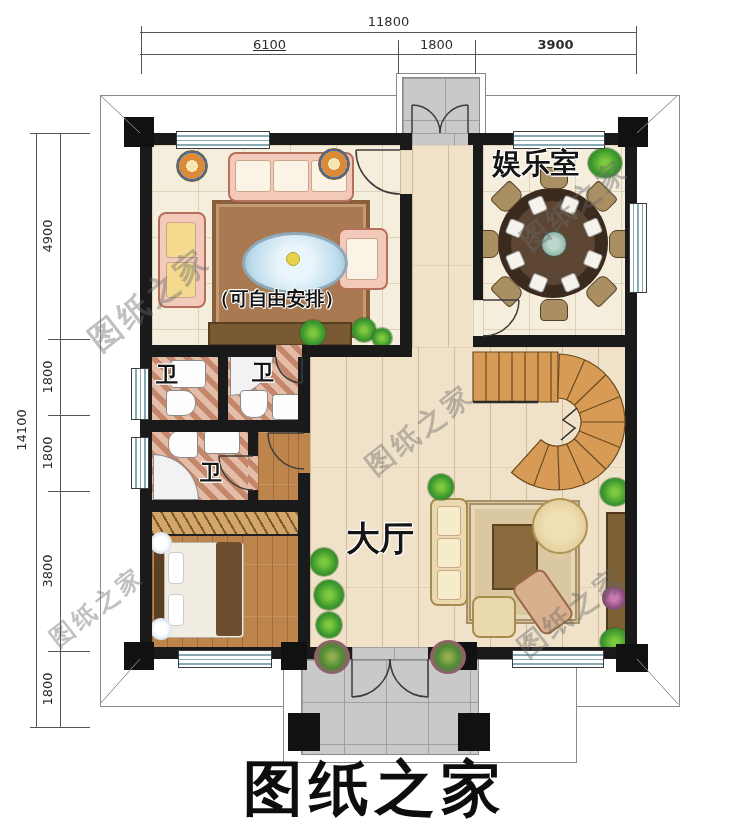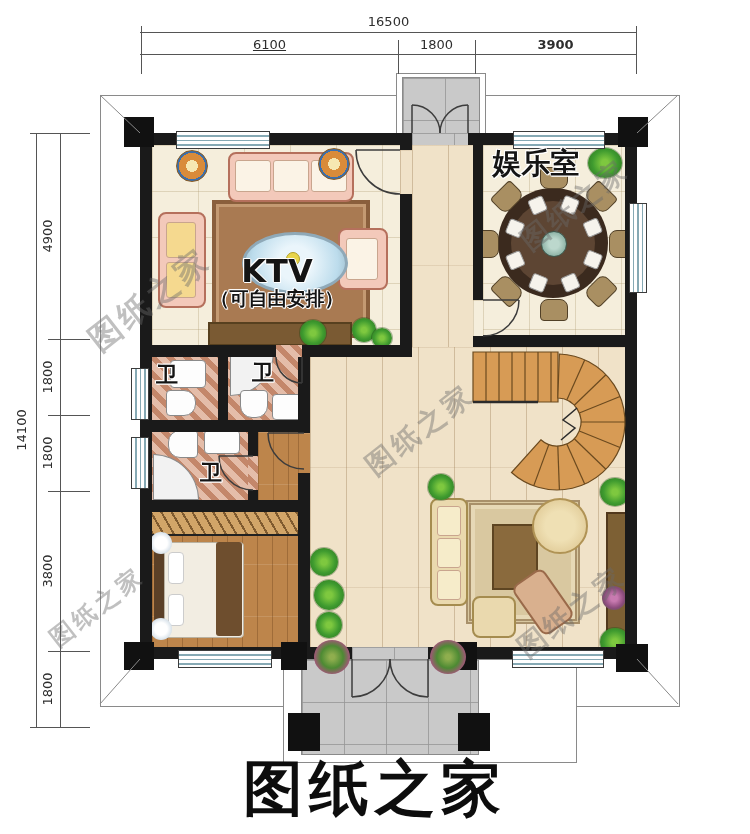--- a/index.html
+++ b/index.html
@@ -255,40 +255,40 @@
       <path d="M276,357 A26,26 0 0 0 302,383"></path>
 
       <line x1="253" y1="456" x2="219" y2="456"></line>
       <path d="M219,456 A34,34 0 0 0 253,490"></path>
 
       <line x1="304" y1="433" x2="268" y2="433"></line>
       <path d="M268,433 A36,36 0 0 0 304,469"></path>
     </g>
   </svg>
 
-  <div class="label" style="left:207px;top:252px;width:140px;font-size:32px;">KTV</div>
   <div class="label" style="left:165px;top:286px;width:224px;font-size:19px;">（可自由安排）</div>
   <div class="label" style="left:482px;top:144px;width:108px;font-size:29px;">娱乐室</div>
   <div class="label" style="left:152px;top:360px;width:30px;font-size:22px;">卫</div>
   <div class="label" style="left:248px;top:358px;width:30px;font-size:22px;">卫</div>
   <div class="label" style="left:196px;top:458px;width:30px;font-size:22px;">卫</div>
+  <div class="label" style="left:338px;top:516px;width:84px;font-size:34px;">大厅</div>
 
   <div class="wm" style="left:150px;top:300px;font-size:32px;">图纸之家</div>
   <div class="wm" style="left:575px;top:205px;font-size:28px;">图纸之家</div>
   <div class="wm" style="left:420px;top:430px;font-size:28px;">图纸之家</div>
   <div class="wm" style="left:97px;top:607px;font-size:24px;">图纸之家</div>
   <div class="wm" style="left:572px;top:612px;font-size:28px;">图纸之家</div>
 
   <div class="dimline" style="left:140px;top:32px;width:497px;height:1px;"></div>
   <div class="dimline" style="left:140px;top:54px;width:497px;height:1px;"></div>
   <div class="dimline" style="left:141px;top:26px;width:1px;height:48px;"></div>
   <div class="dimline" style="left:398px;top:40px;width:1px;height:34px;"></div>
   <div class="dimline" style="left:475px;top:40px;width:1px;height:34px;"></div>
   <div class="dimline" style="left:636px;top:26px;width:1px;height:48px;"></div>
-  <div class="dimtxt" style="left:140px;top:14px;width:497px;">16500</div>
+  <div class="dimtxt" style="left:140px;top:14px;width:497px;">11800</div>
   <div class="dimtxt" style="left:141px;top:37px;width:257px;text-decoration:underline;">6100</div>
   <div class="dimtxt" style="left:398px;top:37px;width:77px;">1800</div>
   <div class="dimtxt" style="left:475px;top:37px;width:161px;font-weight:bold;">3900</div>
 
   <div class="dimline" style="left:36px;top:133px;width:1px;height:594px;"></div>
   <div class="dimline" style="left:60px;top:133px;width:1px;height:594px;"></div>
   <div class="dimline" style="left:30px;top:133px;width:60px;height:1px;"></div>
   <div class="dimline" style="left:48px;top:339px;width:42px;height:1px;"></div>
   <div class="dimline" style="left:48px;top:415px;width:42px;height:1px;"></div>
   <div class="dimline" style="left:48px;top:491px;width:42px;height:1px;"></div>

